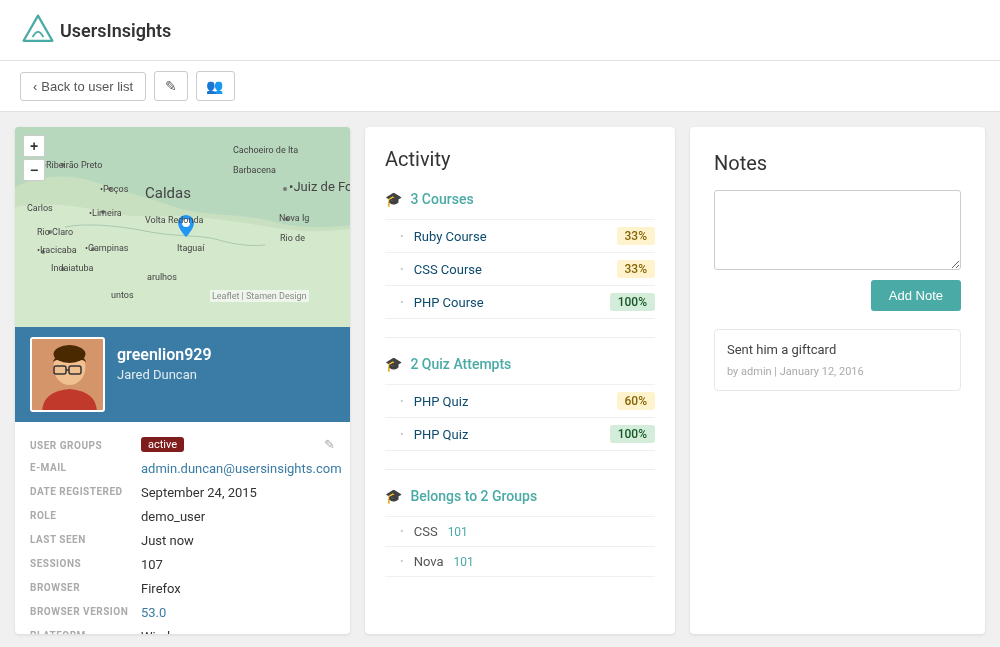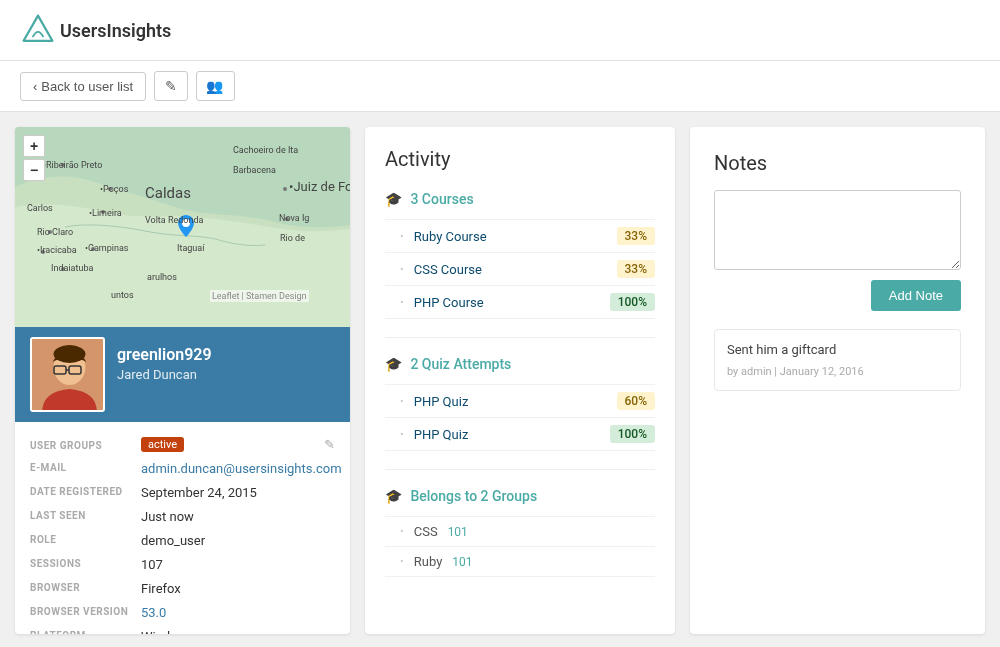--- a/index.html
+++ b/index.html
@@ -161,21 +161,21 @@
       padding-top: 1px;
     }
     .detail-value {
       font-size: 13px;
       color: #333;
     }
     .detail-value.link {
       color: #3a7ca5;
     }
     .badge-active {
-      background: #c2410c;
+      background: #7f1d1d;
       color: #fff;
       border-radius: 3px;
       padding: 1px 7px;
       font-size: 11px;
     }
     .edit-icon-small {
       margin-left: auto;
       color: #aaa;
       cursor: pointer;
     }
@@ -466,26 +466,26 @@
       </div>
       <div class="detail-row">
         <span class="detail-label">E-MAIL</span>
         <span class="detail-value link">admin.duncan@usersinsights.com</span>
       </div>
       <div class="detail-row">
         <span class="detail-label">DATE REGISTERED</span>
         <span class="detail-value">September 24, 2015</span>
       </div>
       <div class="detail-row">
+        <span class="detail-label">ROLE</span>
+        <span class="detail-value">demo_user</span>
+      </div>
+      <div class="detail-row">
         <span class="detail-label">LAST SEEN</span>
         <span class="detail-value">Just now</span>
-      </div>
-      <div class="detail-row">
-        <span class="detail-label">ROLE</span>
-        <span class="detail-value">demo_user</span>
       </div>
       <div class="detail-row">
         <span class="detail-label">SESSIONS</span>
         <span class="detail-value">107</span>
       </div>
       <div class="detail-row">
         <span class="detail-label">BROWSER</span>
         <span class="detail-value">Firefox</span>
       </div>
       <div class="detail-row">
@@ -553,21 +553,21 @@
     </div>
 
     <div>
       <div class="group-item">
         <span class="bullet">•</span>
         <span class="group-name">CSS</span>
         <span class="group-count">101</span>
       </div>
       <div class="group-item">
         <span class="bullet">•</span>
-        <span class="group-name">Ruby</span>
+        <span class="group-name">Nova</span>
         <span class="group-count">101</span>
       </div>
     </div>
 
   </div>
 
   <div class="right-panel">
     <h2 class="notes-title">Notes</h2>
     <textarea class="notes-textarea" placeholder="" style=""></textarea>
     <button class="btn-add-note">Add Note</button>

